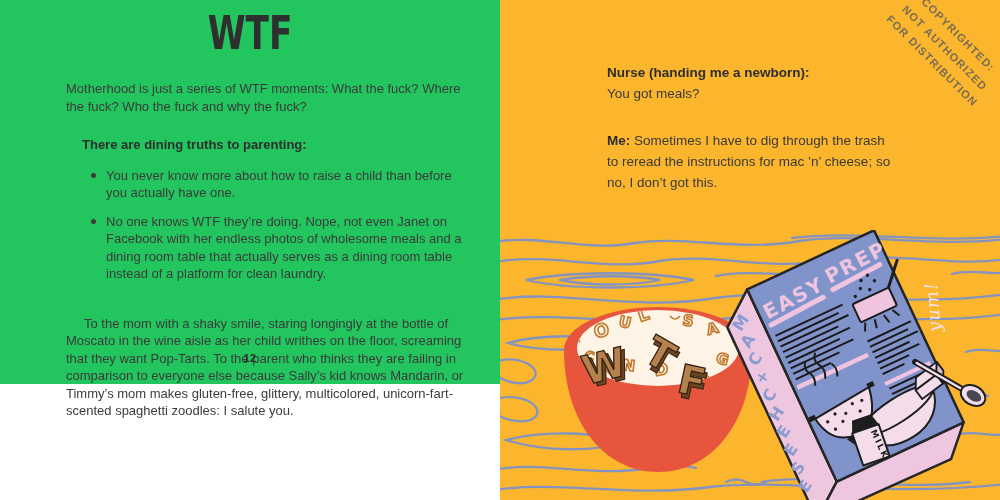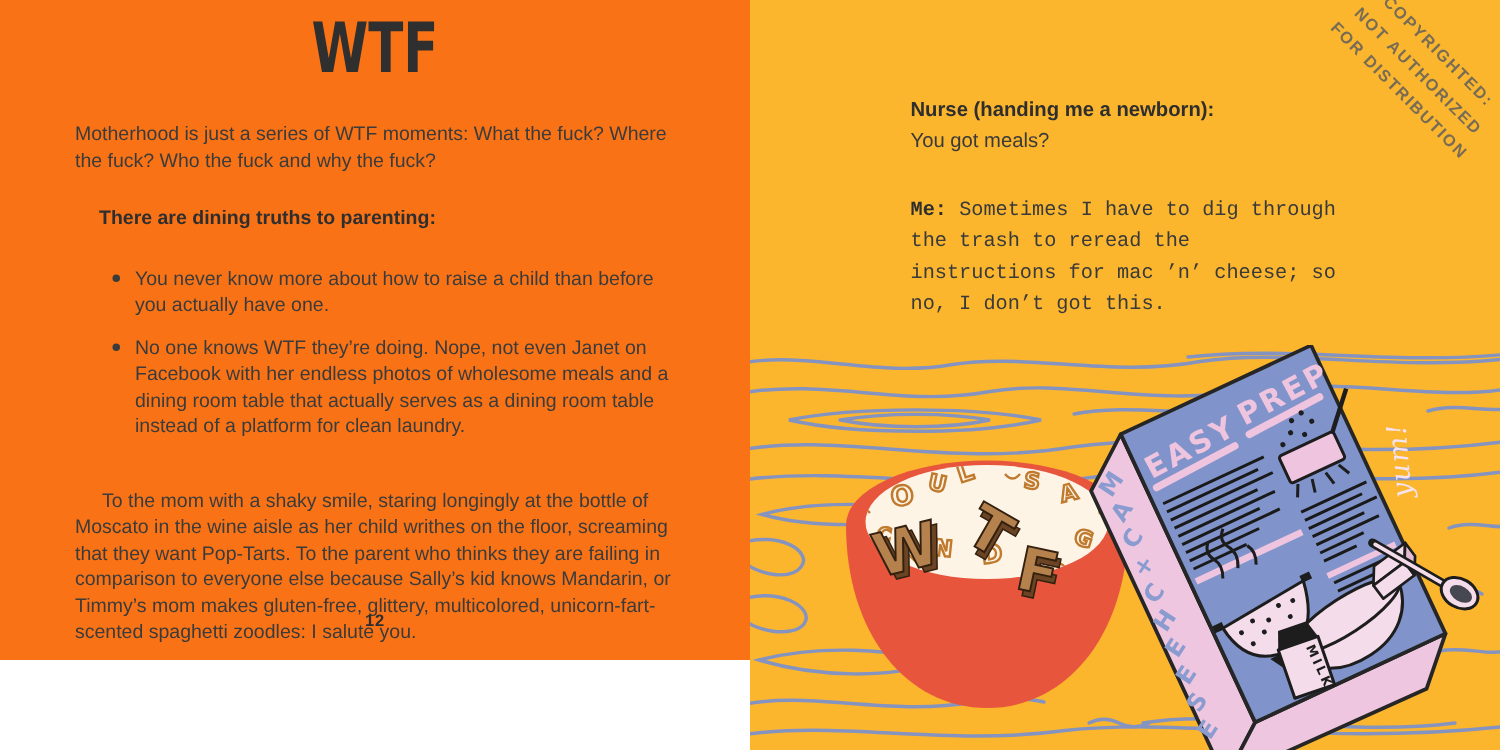--- a/index.html
+++ b/index.html
@@ -3,31 +3,31 @@
 <meta charset="utf-8">
 <style>
   * { margin:0; padding:0; box-sizing:border-box; }
   html,body { width:1000px; height:500px; }
   body { font-family:"Liberation Sans", sans-serif; }
 
   .spread { width:1000px; height:500px; display:flex; overflow:hidden; }
 
   
   .page-left {
-    position:relative; width:500px; height:440px; background:#f97316;
+    position:relative; width:500px; height:384px; background:#22c55e;
     color:#3b3b3b; font-size:13px; line-height:17.5px;
   }
   .chapter-title {
     position:absolute; top:24px; left:0; width:500px; text-align:center;
     font-family:"DejaVu Sans", sans-serif; font-weight:800; font-size:44px;
     color:#2f2f2f; letter-spacing:0px; transform:scaleX(.78) scaleY(1.05);
   }
-  .left-body { position:absolute; left:50px; top:80px; width:410px; }
+  .left-body { position:absolute; left:66px; top:80px; width:410px; }
   .truths-heading { font-weight:bold; color:#2e2e2e; margin:21px 0 0 16px; }
-  .truths-list { list-style:none; margin-top:23px; padding-left:40px; }
+  .truths-list { list-style:none; margin-top:13px; padding-left:40px; }
   .truths-list li { position:relative; width:364px; margin-bottom:11px; }
   .truths-list li::before {
     content:""; position:absolute; left:-15px; top:6px; width:5px; height:5px;
     border-radius:50%; background:#3b3b3b;
   }
   .closing { margin-top:32px; text-indent:18px; }
   .page-number {
     position:absolute; bottom:17px; left:0; width:500px; text-align:center;
     font-size:11px; font-weight:bold; color:#2e2e2e; letter-spacing:.5px;
   }
@@ -38,21 +38,21 @@
     color:#3a3a3a; font-size:13.5px; line-height:21px; overflow:hidden;
   }
   .watermark {
     position:absolute; top:20px; right:-20px; width:150px;
     transform:rotate(45deg); text-align:center;
     font-size:11px; font-weight:600; letter-spacing:1.2px;
     color:rgba(96,95,92,.85); line-height:1.7;
   }
   .dialogue { position:absolute; left:107px; top:62px; width:286px; }
   .dialogue strong { font-weight:bold; color:#2e2e2e; }
-  .dialogue .d2 { margin-top:26px;font-family:Liberation Mono, monospace; }
+  .dialogue .d2 { margin-top:26px; }
   .illo { position:absolute; left:0; top:230px; }
 </style>
 </head>
 <body>
 
 <div class="spread">
 
   <main class="page-left">
     <h1 class="chapter-title">WTF</h1>
     <div class="left-body">

